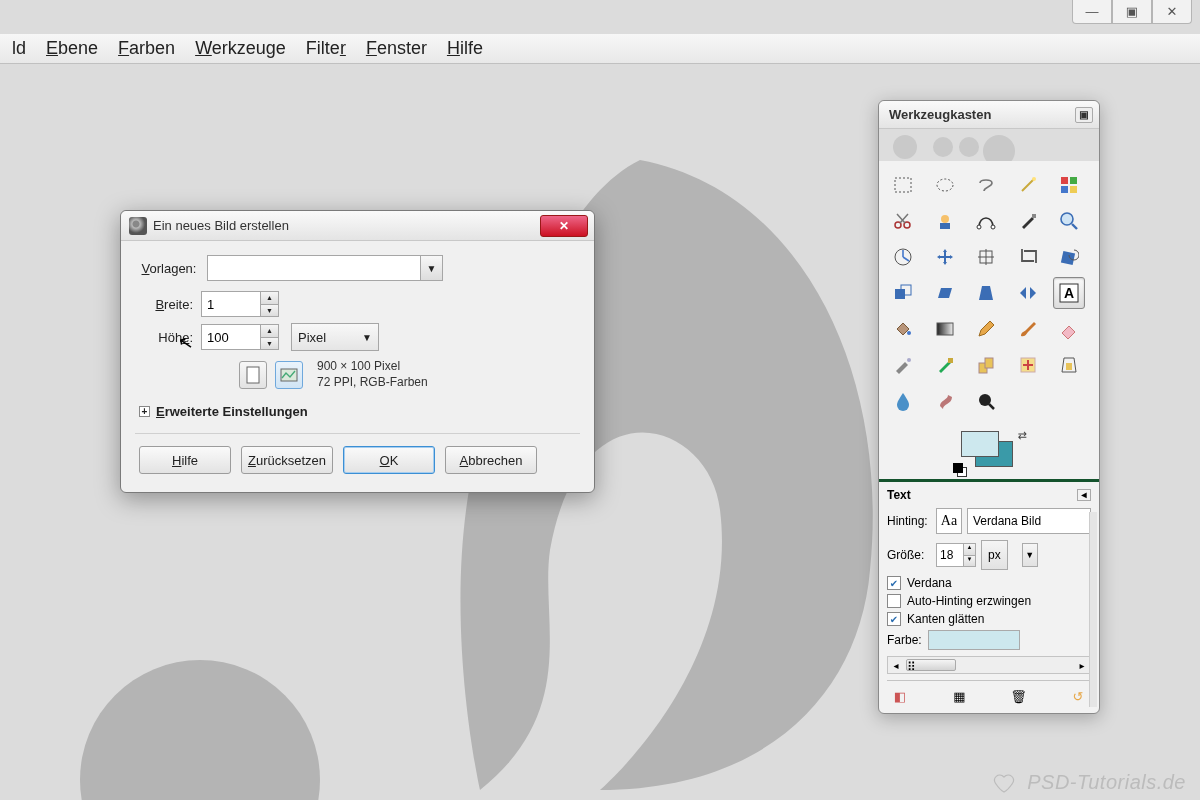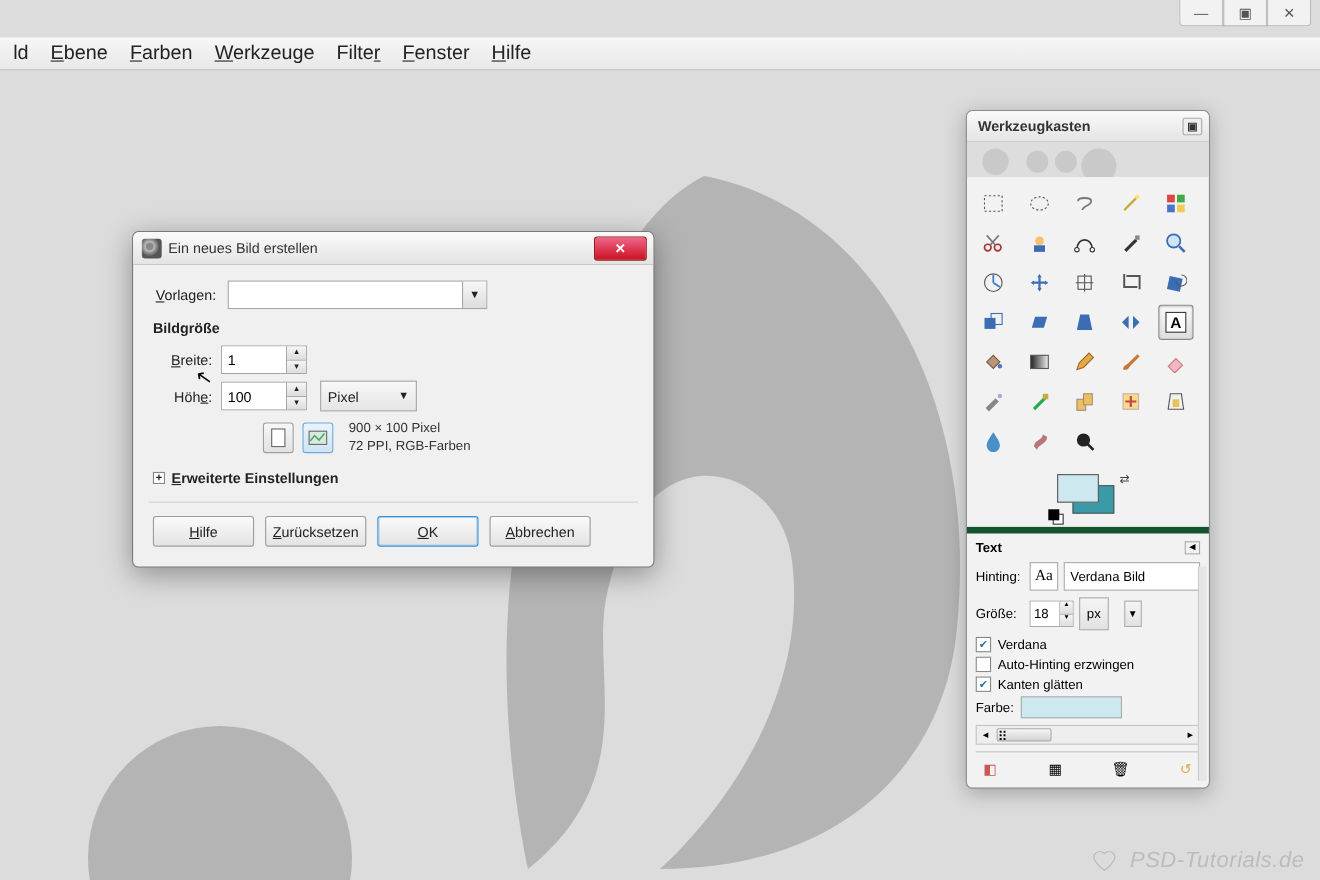--- a/index.html
+++ b/index.html
@@ -66,21 +66,21 @@
 .tool.sel { border:1px solid #888; background:linear-gradient(#fafafa,#ddd); box-shadow:inset 0 1px 2px rgba(0,0,0,.2); }
 .tool svg { width:20px; height:20px; }
 .fgbg-wrap { display:flex; justify-content:center; padding:6px 0 10px; position:relative; }
 .fgbg { position:relative; width:56px; height:38px; }
 .fgbg .bg-sw { position:absolute; left:14px; top:10px; width:38px; height:26px; background:#3a9aa8; border:1px solid #555; }
 .fgbg .fg-sw { position:absolute; left:0; top:0; width:38px; height:26px; background:#cde8ee; border:1px solid #555; }
 .fgbg .swap { position:absolute; right:-10px; top:-2px; font-size:11px; color:#444; }
 .fgbg .mini { position:absolute; left:-8px; bottom:-4px; width:10px; height:10px; background:#000; box-shadow:4px 4px 0 -1px #fff, 4px 4px 0 0 #333; }
 
 
-.textpanel { border-top:6px solid #14532d; padding:6px 8px 8px; font-size:12px; }
+.textpanel { border-top:3px solid #14532d; padding:6px 8px 8px; font-size:12px; }
 .textpanel .tp-title { display:flex; align-items:center; font-weight:600; margin-bottom:6px; }
 .textpanel .tp-title .coll { margin-left:auto; font-size:10px; border:1px solid #aaa; width:14px; height:12px; text-align:center; line-height:10px; }
 .tp-row { display:flex; align-items:center; gap:5px; margin-bottom:6px; }
 .tp-row label { min-width:44px; }
 .aa-box { width:26px; height:26px; border:1px solid #aaa; background:#fff; display:flex; align-items:center; justify-content:center; font-family:Georgia,serif; font-size:14px; }
 .font-field { flex:1; height:26px; border:1px solid #aaa; background:#fff; padding:2px 5px; font-size:12px; display:flex; align-items:center; }
 .sz-spin { width:40px; height:24px; border:1px solid #aaa; background:#fff; display:flex; }
 .sz-spin input { border:none; width:26px; padding:0 3px; font-size:12px; outline:none; }
 .sz-spin .spb { width:12px; display:flex; flex-direction:column; border-left:1px solid #aaa; }
 .sz-spin .spb div { flex:1; font-size:6px; text-align:center; background:linear-gradient(#f5f5f5,#ddd); border-bottom:1px solid #aaa; }
@@ -142,21 +142,20 @@
   </div>
   <div class="dlg-body">
     <div class="row">
       <label><span style="text-decoration:underline">V</span>orlagen:</label>
       <div style="width:8px"></div>
       <div class="combo">
         <div class="cb-txt"></div>
         <div class="cb-btn">▼</div>
       </div>
     </div>
-    <div class="section-h">Bildgröße</div>
     <div class="size-row">
       <label><span style="text-decoration:underline">B</span>reite:</label>
       <div class="spin">
         <input value="1" style="">
         <div class="sp-btns">
             <div>▲</div>
             <div>▼</div>
           </div>
       </div>
     </div>

